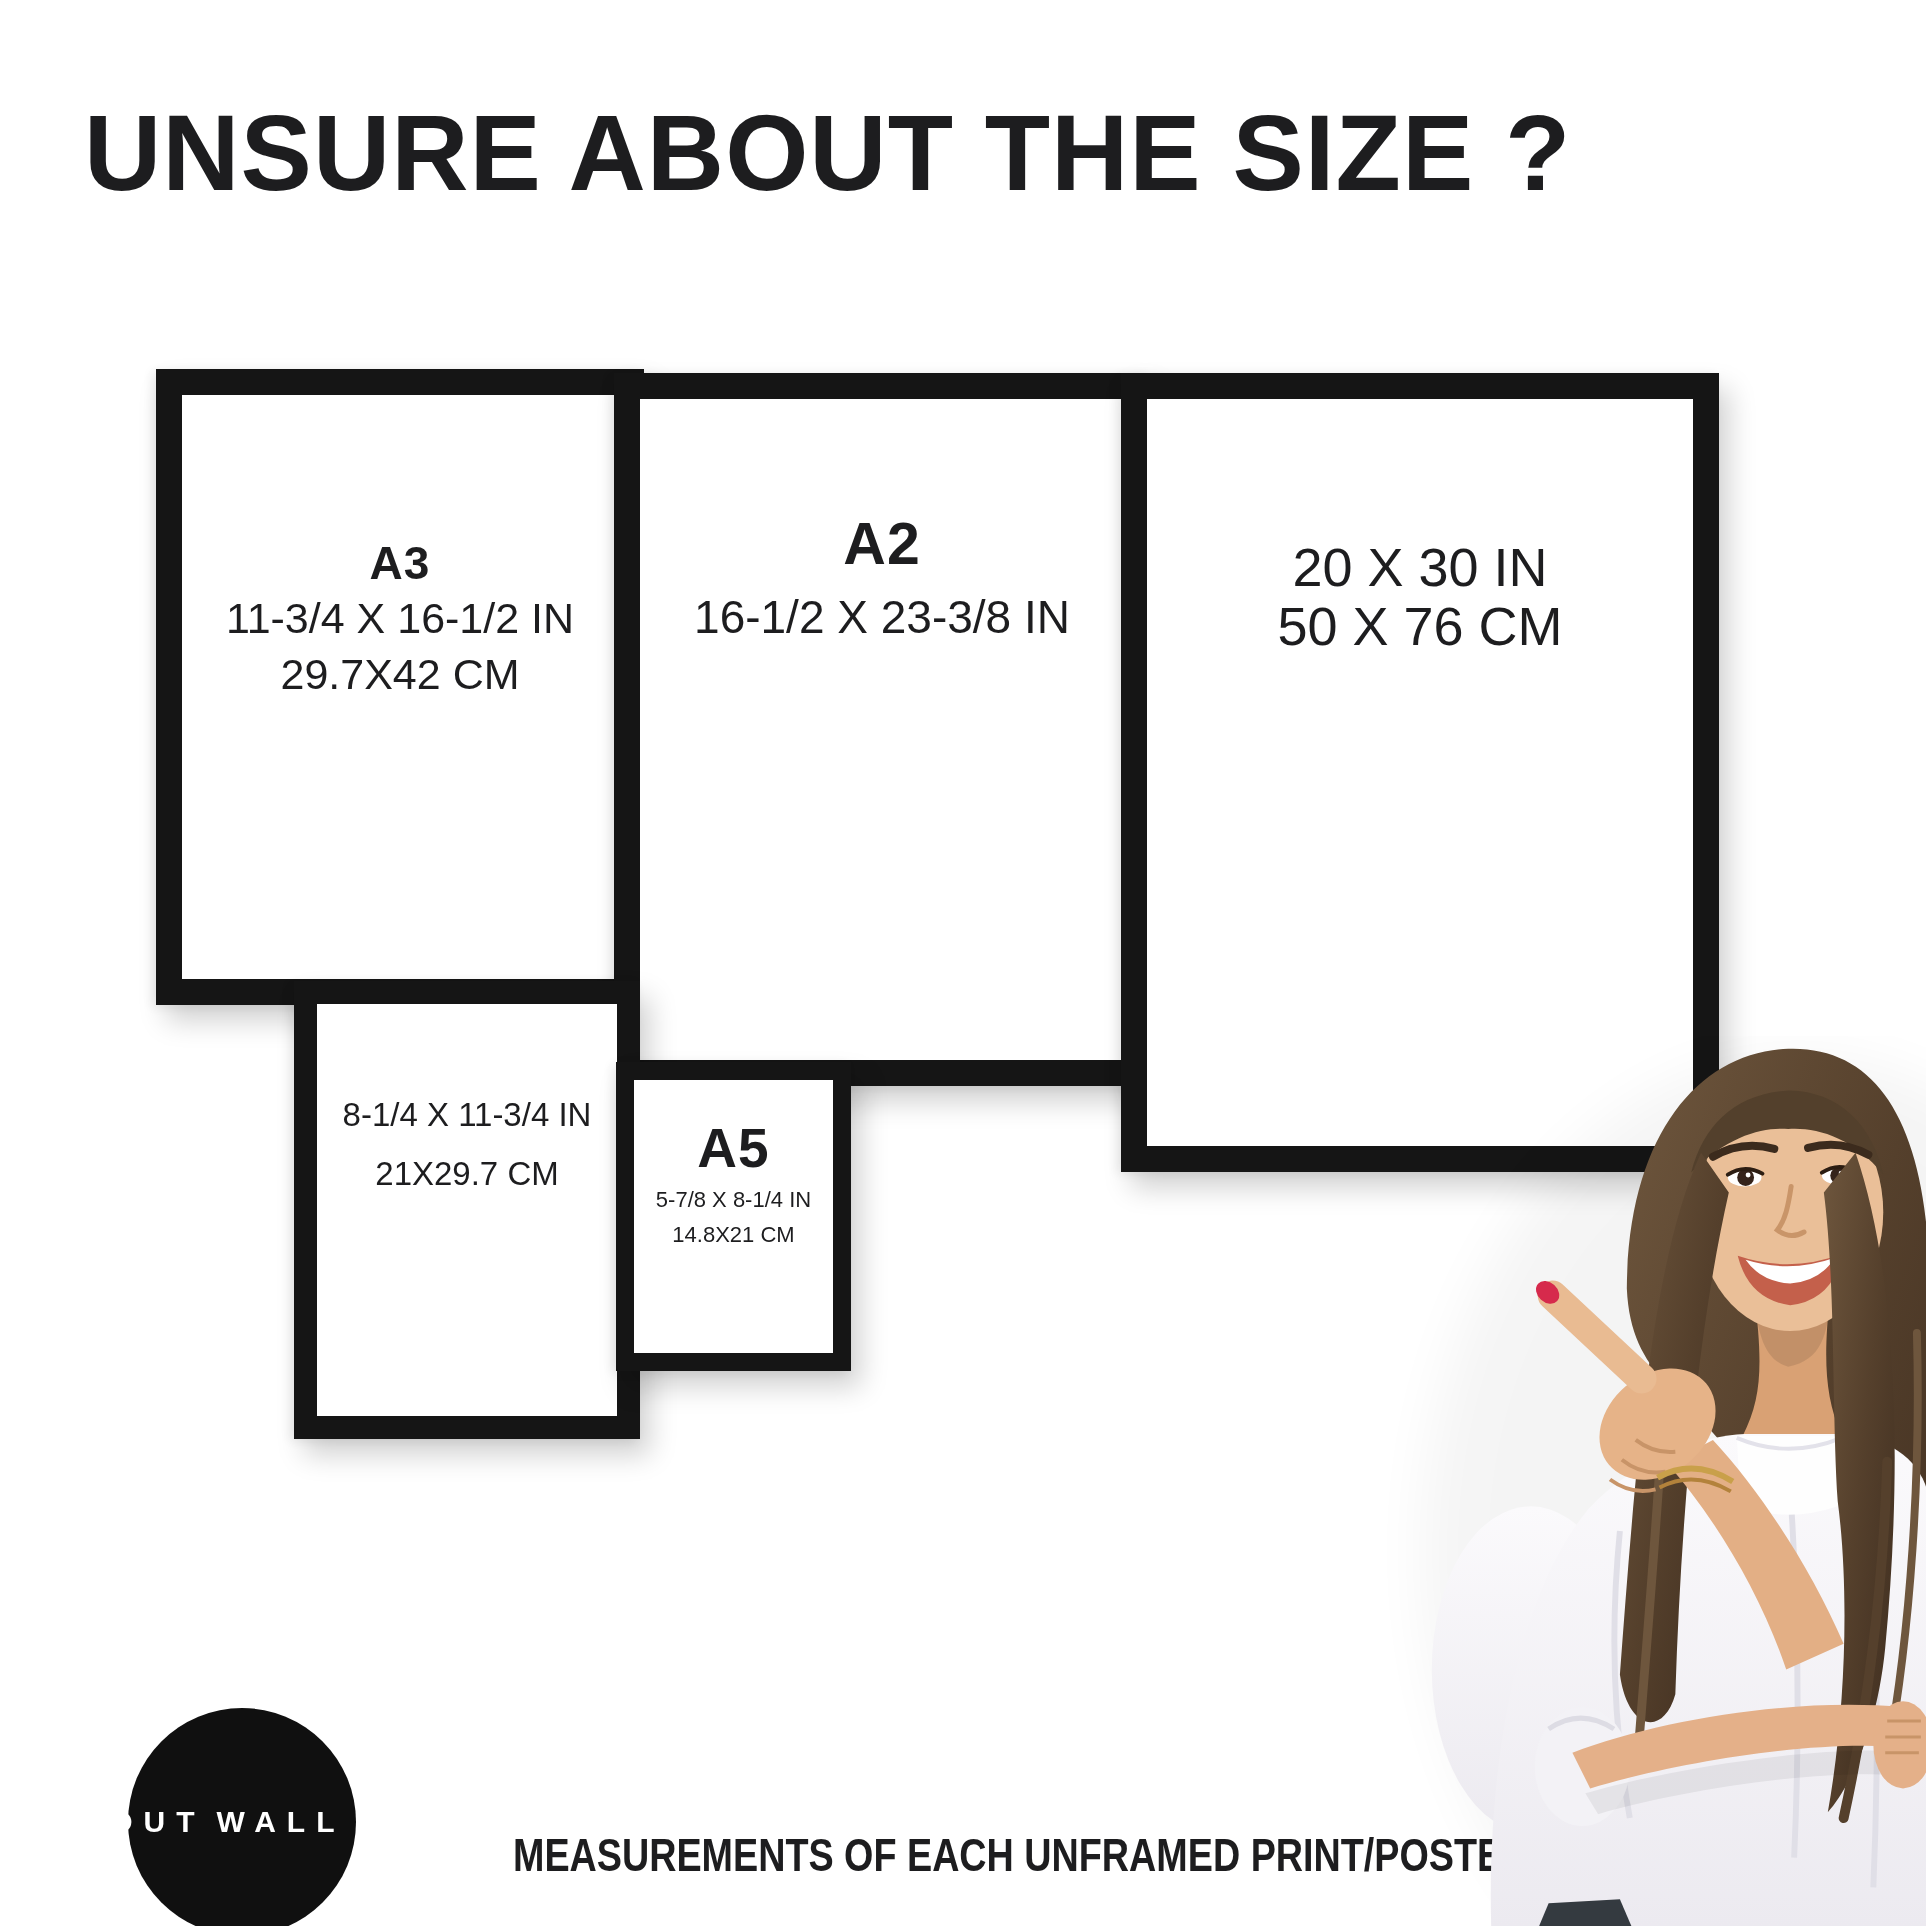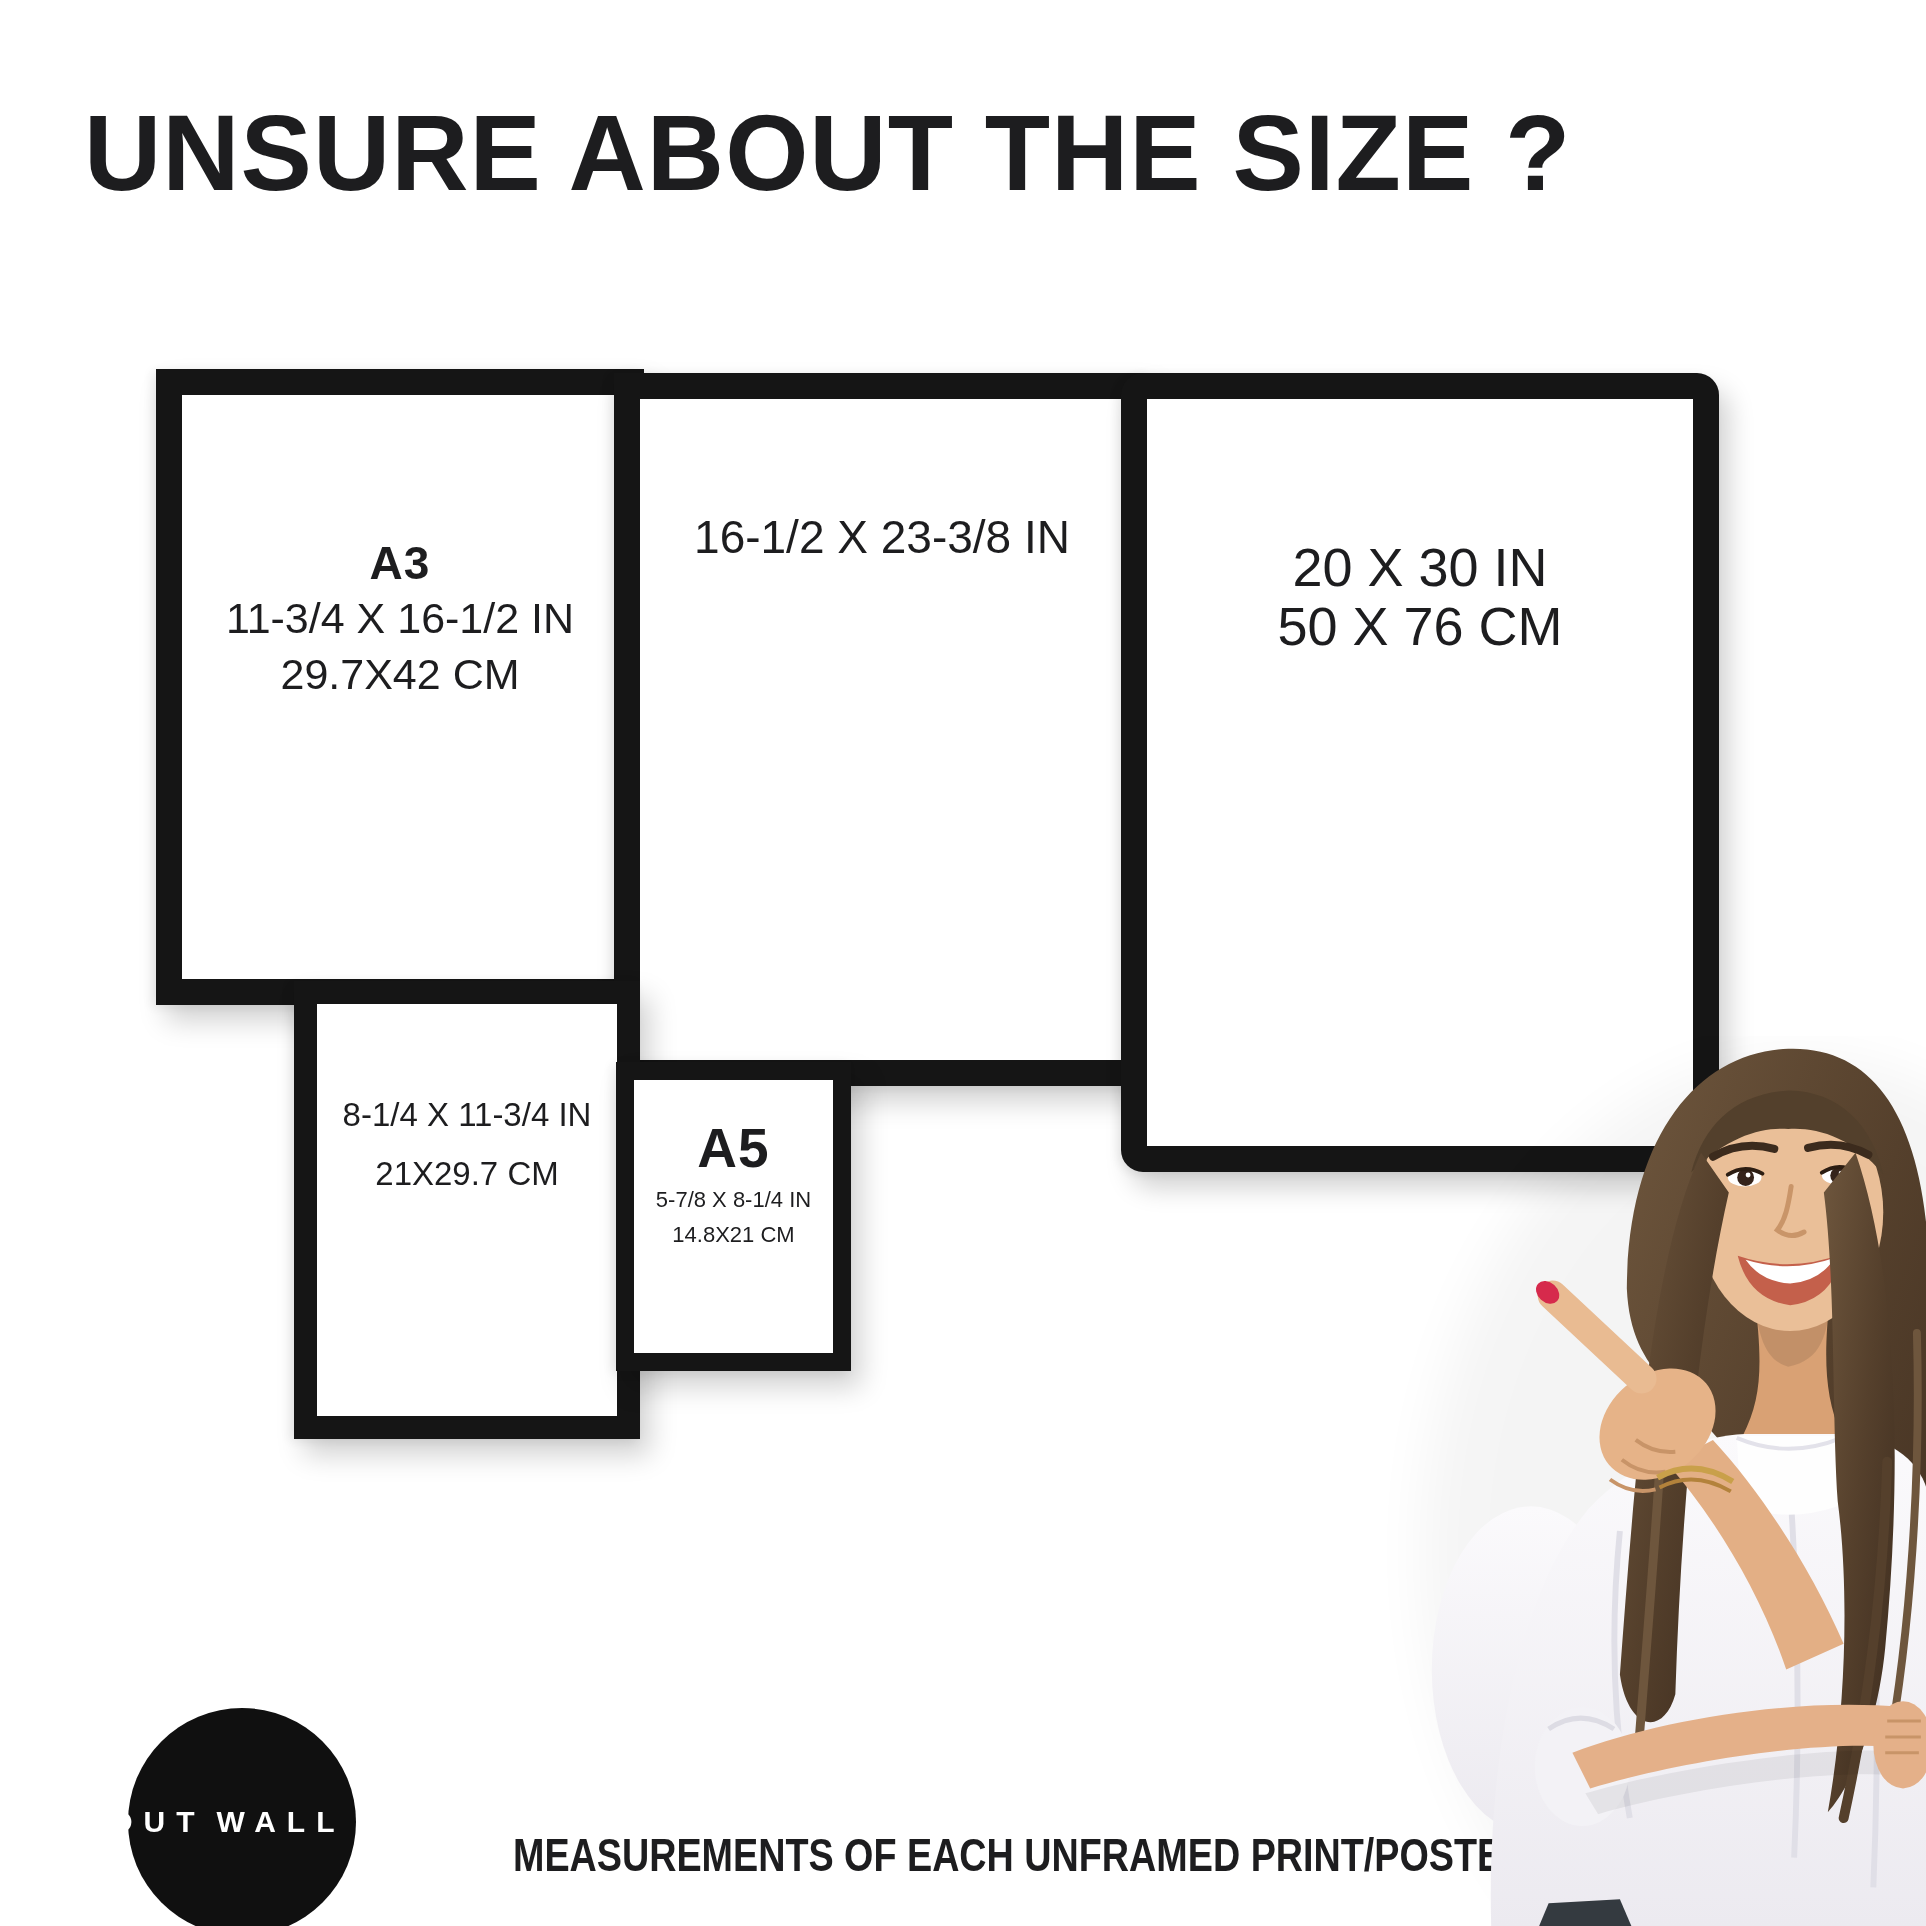--- a/index.html
+++ b/index.html
@@ -19,21 +19,21 @@
   }
 
   
   .frame{
     position:absolute;background:#ffffff;
     border-style:solid;border-color:var(--frame,#151515);
     box-shadow: 10px 16px 26px rgba(0,0,0,0.18), -4px 2px 10px rgba(0,0,0,0.07);
   }
   .f-a3{left:156px;top:369px;width:436px;height:584px;border-width:26px;}
   .f-a2{left:614px;top:373px;width:484px;height:661px;border-width:26px;}
-  .f-xl{left:1121px;top:373px;width:546px;height:747px;border-width:26px;border-radius:22px;}
+  .f-xl{left:1121px;top:373px;width:546px;height:747px;border-width:26px;}
   .f-a4{left:294px;top:981px;width:300px;height:412px;border-width:23px;}
   .f-a5{left:616px;top:1062px;width:199px;height:273px;border-width:18px;}
 
   .frame-text{position:absolute;left:0;right:0;text-align:center;color:var(--text);}
   .f-a3 .frame-text{top:141px;}
   .f-a2 .frame-text{top:111px;}
   .f-xl .frame-text{top:139px;}
   .f-a4 .frame-text{top:81px;}
   .f-a5 .frame-text{top:36px;}
 
@@ -85,20 +85,21 @@
   <div class="frame f-a3">
     <div class="frame-text">
       <div class="frame-label">A3</div>
       <div class="dim-in">11-3/4 X 16-1/2 IN</div>
       <div class="dim-cm">29.7X42 CM</div>
     </div>
   </div>
 
   <div class="frame f-a2">
     <div class="frame-text">
+      <div class="frame-label">A2</div>
       <div class="dim-in">16-1/2 X 23-3/8 IN</div>
     </div>
   </div>
 
   <div class="frame f-xl">
     <div class="frame-text">
 
       <div class="dim-in">20 X 30 IN</div>
       <div class="dim-cm">50 X 76 CM</div>
     </div>

